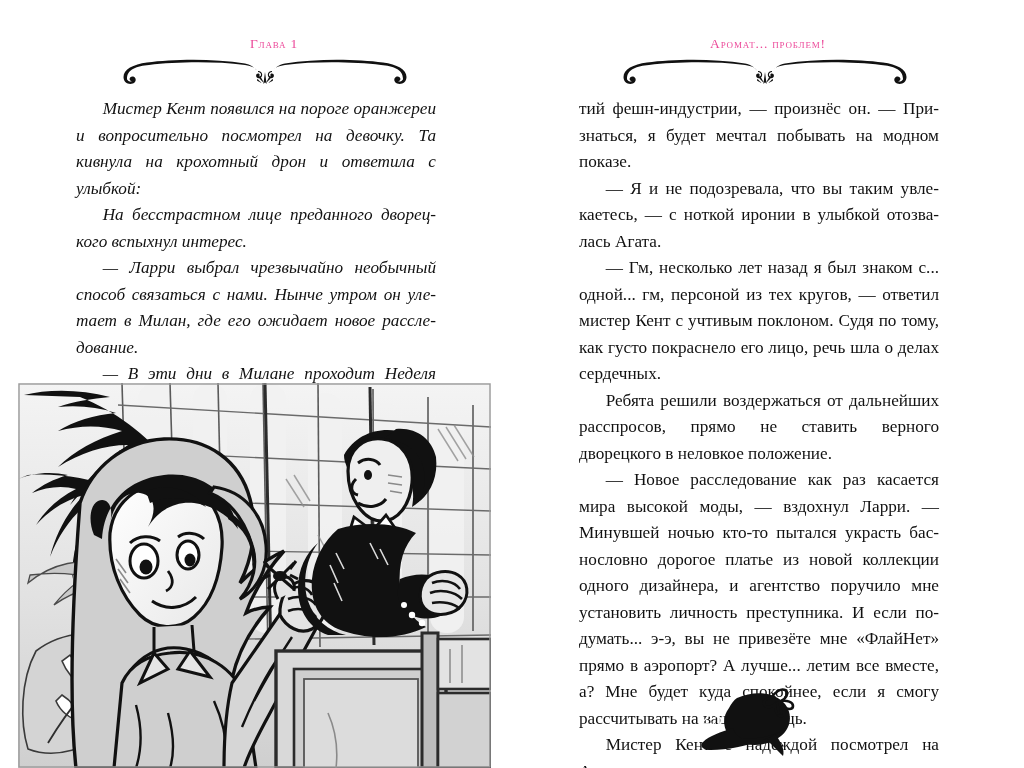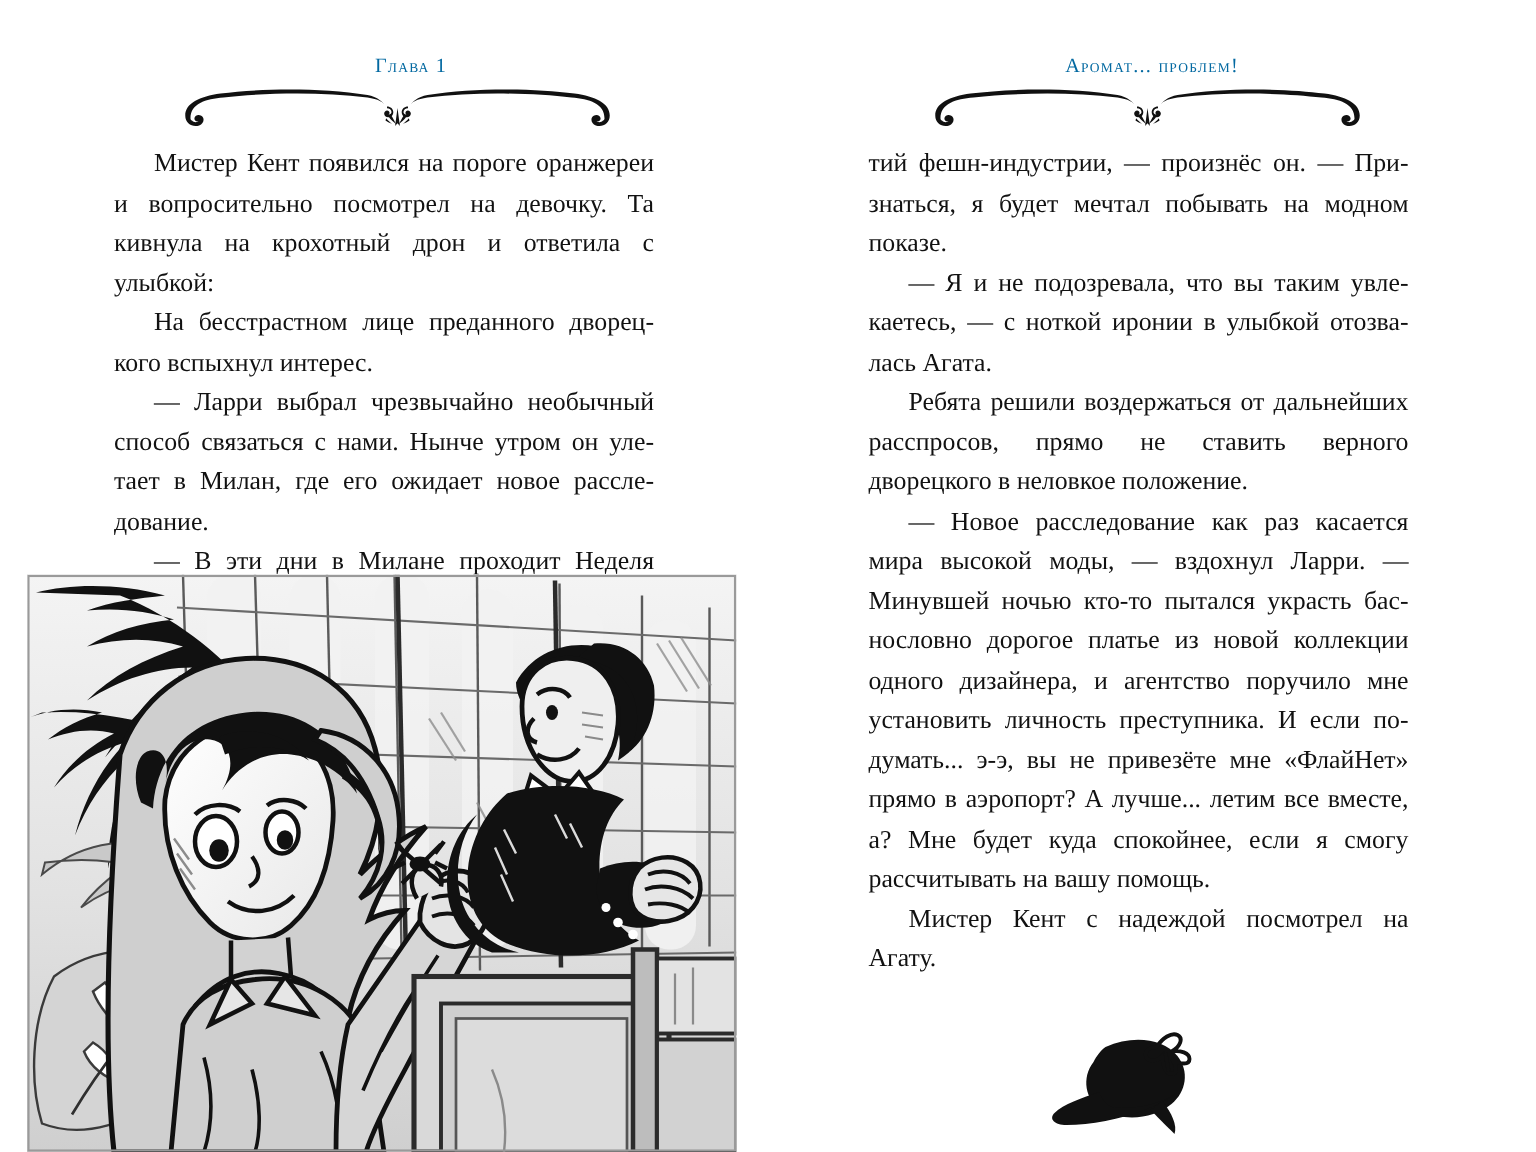--- a/index.html
+++ b/index.html
@@ -31,21 +31,21 @@
 
   
   .running-head {
     position: absolute;
     top: 36px;
     width: 100%;
     text-align: center;
     font-variant: small-caps;
     font-size: 13.5px;
     letter-spacing: 0.06em;
-    color: #0369a1;
+    color: #ec4899;
     font-family: "Liberation Serif", "DejaVu Serif", serif;
   }
   .page-left .running-head { padding-left: 18px; }
   .page-right .running-head { padding-right: 6px; }
 
   
   .flourish {
     position: absolute;
     top: 57px;
     left: 50%;
@@ -60,21 +60,21 @@
   .column {
     position: absolute;
     top: 96px;
     width: 360px;
     text-align: justify;
     text-justify: inter-word;
     font-size: 17.2px;
     line-height: 26.5px;
     hyphens: manual;
   }
-  .page-left .column { left: 76px; }
+  .page-left .column { left: 76px; font-style: italic; }
   .page-right .column { left: 67px; }
 
   .column p {
     margin: 0;
     text-indent: 1.55em;
   }
   .column p.noindent { text-indent: 0; }
 
   
   .illustration {
@@ -448,20 +448,21 @@
           <path d="M154.5 19.4 C153 22 151.6 24.4 151 25.8 C152.4 24.6 154.4 22.8 155.6 21.4 Z"></path>
           <path d="M142.4 21.8 C144 23.6 145.6 25 146.6 25.8 C145.2 25.2 143.2 24.2 142 23.4 Z"></path>
           <path d="M157.6 21.8 C156 23.6 154.4 25 153.4 25.8 C154.8 25.2 156.8 24.2 158 23.4 Z"></path>
         </g>
       </svg>
     </div>
 
     <div class="column">
       <p class="noindent">тий фешн-индустрии, — произнёс он. — При­знаться, я будет мечтал побывать на модном показе.</p>
       <p>— Я и не подозревала, что вы таким увле­каетесь, — с ноткой иронии в улыбкой отозва­лась Агата.</p>
+      <p>— Гм, несколько лет назад я был знаком с... одной... гм, персоной из тех кругов, — от­ветил мистер Кент с учтивым поклоном. Судя по тому, как густо покраснело его лицо, речь шла о делах сердечных.</p>
       <p>Ребята решили воздержаться от дальней­ших расспросов, прямо не ставить верного дворецкого в неловкое положение.</p>
       <p>— Новое расследование как раз касается мира высокой моды, — вздохнул Ларри. — Минувшей ночью кто-то пытался украсть бас­нословно дорогое платье из новой коллекции одного дизайнера, и агентство поручило мне установить личность преступника. И если по­думать... э-э, вы не привезёте мне «ФлайНет» прямо в аэропорт? А лучше... летим все вме­сте, а? Мне будет куда спокойнее, если я смо­гу рассчитывать на вашу помощь.</p>
       <p>Мистер Кент с надеждой посмотрел на Агату.</p>
     </div>
 
     <div class="page-number-badge">
       <svg viewBox="0 0 120 70" width="120" height="70" aria-hidden="true">
         <g fill="#111111">
 
           <path d="M38 10 C56 2 76 4 86 16 C94 26 92 40 82 48

